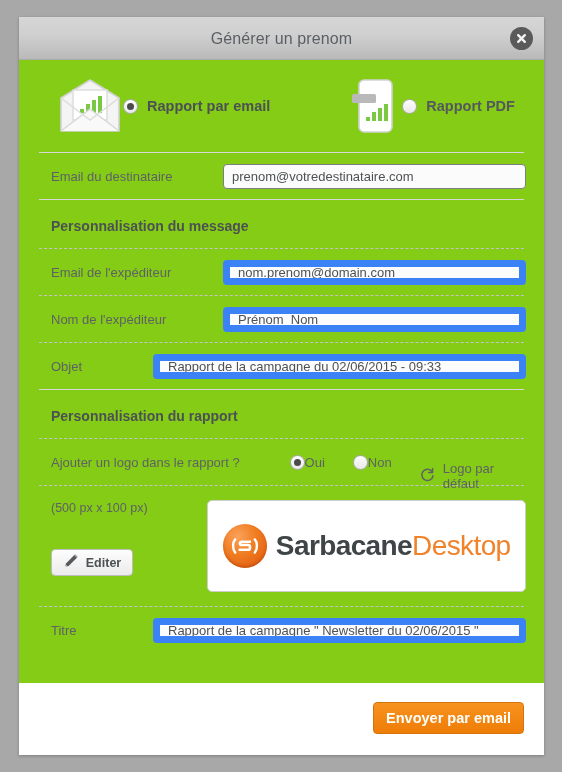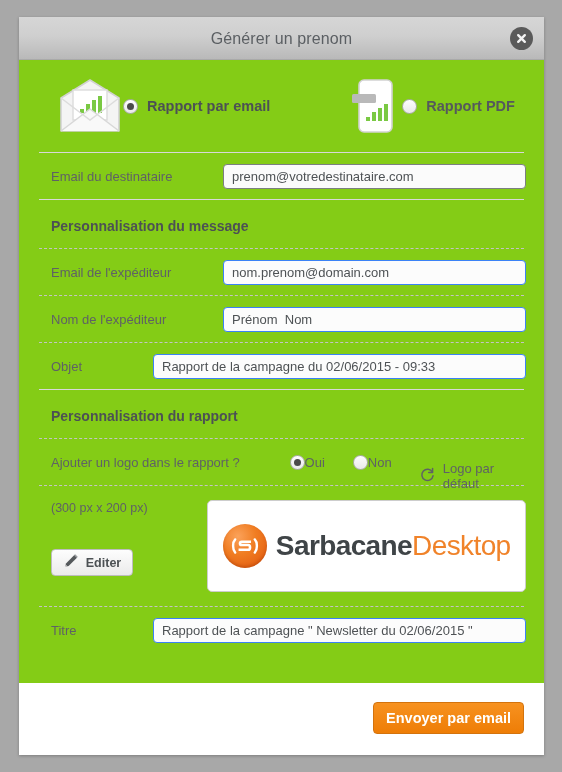--- a/index.html
+++ b/index.html
@@ -99,21 +99,21 @@
     height: 46px;
   }
   .field-label {
     font-size: 13px;
     color: #5f6265;
     flex: 0 0 auto;
     padding-left: 14px;
   }
   .input {
     height: 25px;
-    border: 1px solid #3b82f6;
+    border: 7px solid #3b82f6;
     border-radius: 4px;
     background: #fcfcfc;
     font-size: 13px;
     color: #4e5255;
     padding: 0 8px;
     line-height: 23px;
     font-family: "Liberation Sans", sans-serif;
     outline: none;
   }
   .input.focus { border: 1px solid #7b7f82; background: #fbfbfb; }
@@ -314,21 +314,21 @@
           </svg>
         </span>
         <span class="txt">Logo par défaut</span>
       </span>
     </div>
 
     <div class="rule-dashed"></div>
 
     <div class="logo-block">
       <div class="logo-meta">
-        <div class="cap">(300 px x 200 px)</div>
+        <div class="cap">(500 px x 100 px)</div>
         <div class="edit-btn">
           <span>
             <svg width="16" height="16" viewBox="0 0 16 16">
               <path d="M11.6 1.8 L14.2 4.4 L5.6 13 L2.2 13.8 L3 10.4 Z" fill="#55595c"></path>
               <path d="M11.6 1.8 L14.2 4.4" stroke="#9a9da0" stroke-width="1.6"></path>
               <path d="M2.2 13.8 L3.6 12.4" stroke="#d8d8d8" stroke-width="1.4"></path>
             </svg>
           </span>
           <span class="lbl">Editer</span>
         </div>

